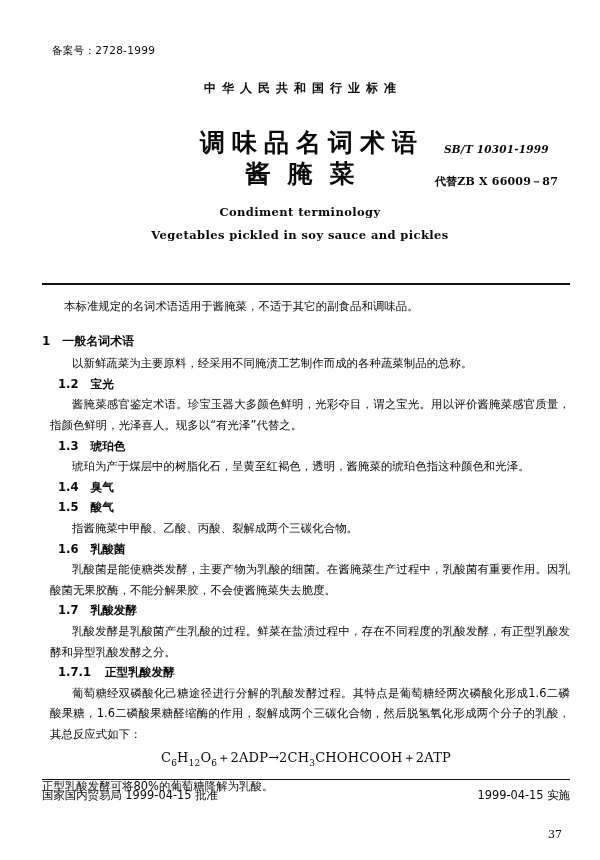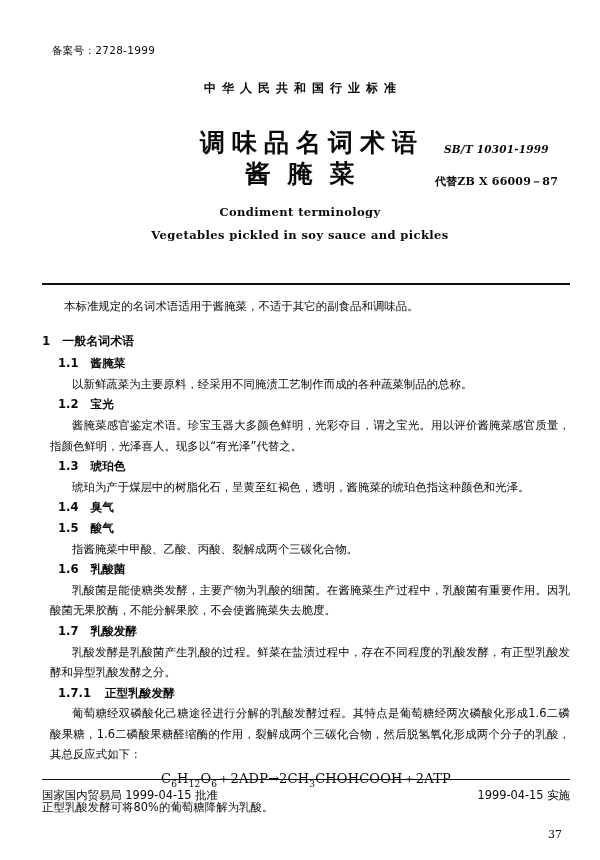--- a/index.html
+++ b/index.html
@@ -223,23 +223,20 @@
   <div class="rule-top"></div>
 
   <div class="body-area">
 
     <div class="para indent">本标准规定的名词术语适用于酱腌菜，不适于其它的副食品和调味品。</div>
 
     <div class="sec-h1">
       <span class="num">1</span><span>一般名词术语</span>
     </div>
 
-    <div class="sec-h2">
-      <span class="num">1.1</span><span>酱腌菜</span>
-    </div>
     <div class="sec-body">以新鲜蔬菜为主要原料，经采用不同腌渍工艺制作而成的各种蔬菜制品的总称。</div>
 
     <div class="sec-h2">
       <span class="num">1.2</span><span>宝光</span>
     </div>
     <div class="sec-body">酱腌菜感官鉴定术语。珍宝玉器大多颜色鲜明，光彩夺目，谓之宝光。用以评价酱腌菜感官质量，指颜色鲜明，光泽喜人。现多以“有光泽”代替之。</div>
 
     <div class="sec-h2">
       <span class="num">1.3</span><span>琥珀色</span>
     </div>

